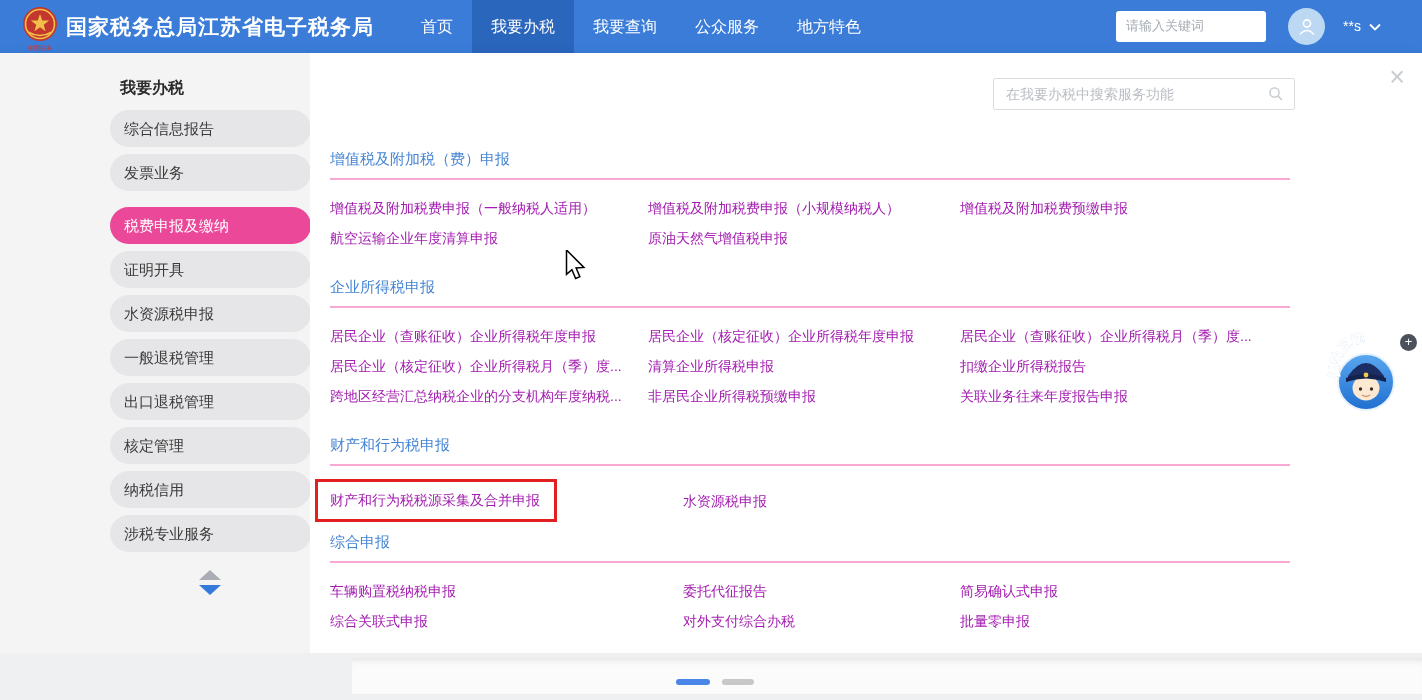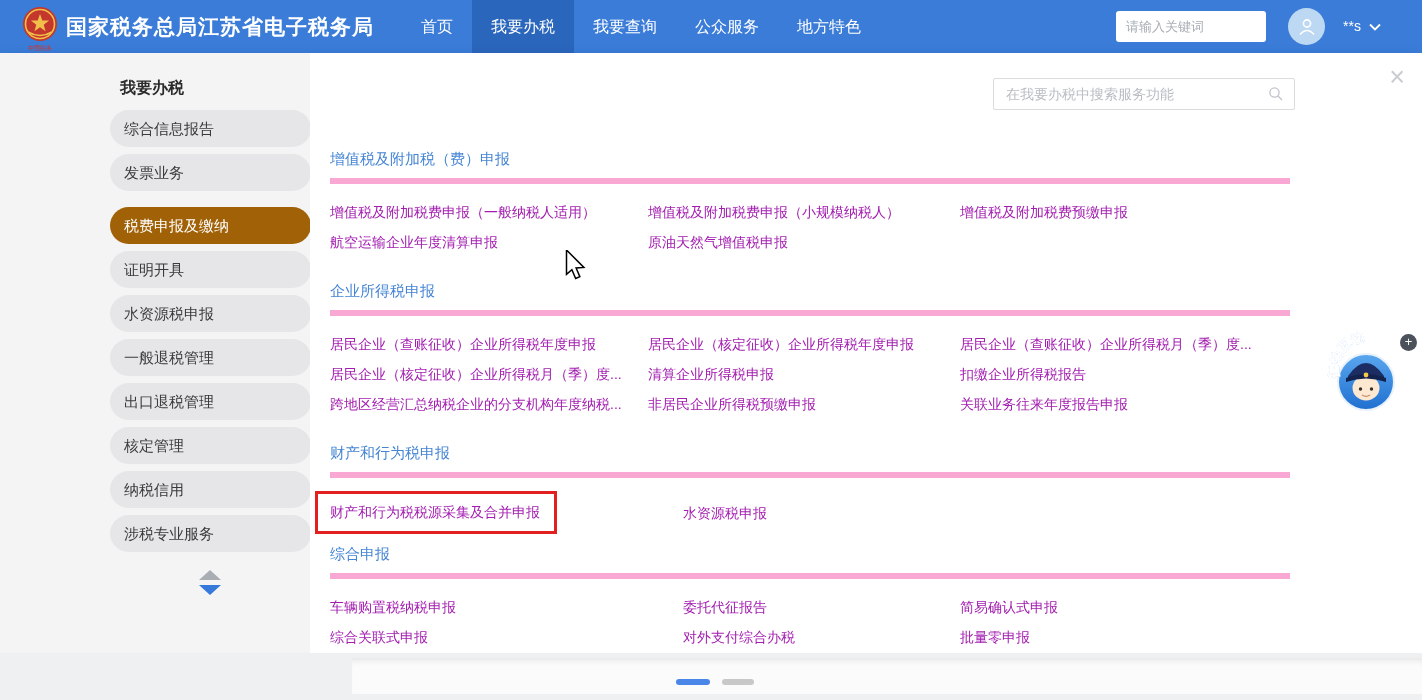--- a/index.html
+++ b/index.html
@@ -13,58 +13,58 @@
   .logo { position:absolute; left:20px; top:6px; width:40px; height:44px; text-align:center; }
   .logo-caption { font-size:6px; color:#d8342a; line-height:6px; display:block; margin-top:-1px; }
   .brand { position:absolute; left:66px; top:0; height:53px; line-height:53px;
     color:#fff; font-size:21px; font-weight:bold; letter-spacing:1px; }
   .nav { position:absolute; left:402px; top:0; height:53px; display:flex; }
   .nav-item { height:53px; line-height:53px; padding:0 19px; color:#fff; font-size:16px; cursor:pointer; }
   .nav-item.active { background:#2b66bd; }
   .hdr-search { position:absolute; left:1116px; top:11px; width:150px; height:31px;
     background:#fff; border-radius:3px; display:flex; align-items:center; }
   .hdr-search input { flex:1; border:none; outline:none; background:transparent;
-    font-size:13px; color:#333; padding:0 4px 0 10px; font-family:Liberation Serif, serif; }
+    font-size:13px; color:#333; padding:0 4px 0 10px; font-family:Liberation Mono, monospace; }
   .hdr-search input::placeholder { color:#a7adb5; }
   .avatar { position:absolute; left:1288px; top:8px; width:37px; height:37px;
     border-radius:50%; background:#bcd8f3; display:flex; align-items:center; justify-content:center; }
   .user { position:absolute; left:1343px; top:0; height:53px; line-height:53px;
     color:#fff; font-size:14px; display:flex; align-items:center; gap:8px; }
 
   
   .overlay { position:absolute; left:0; top:53px; width:1422px; height:600px;
     box-shadow:0 6px 14px rgba(0,0,0,.18); }
   .sidebar { position:absolute; left:0; top:0; width:310px; height:600px; background:#f4f4f5; }
   .side-title { position:absolute; left:120px; top:25px; font-size:16px; font-weight:bold; color:#2b2b2b; }
   .pill-list { position:absolute; left:110px; top:57px; width:201px; }
   .pill { height:37px; line-height:37px; margin-bottom:7px; border-radius:18.5px;
     background:#e6e6e8; color:#3a3a3a; font-size:15px; padding-left:14px; cursor:pointer;
     white-space:nowrap; overflow:hidden; }
-  .pill.active { background:#a16207; color:#fff;margin-top:16px; }
+  .pill.active { background:#ec4899; color:#fff;margin-top:16px; }
   .arrow-up { position:absolute; left:199px; top:517px; width:0; height:0;
     border-left:11px solid transparent; border-right:11px solid transparent;
     border-bottom:10px solid #aaaeb4; cursor:pointer; }
   .arrow-down { position:absolute; left:199px; top:532px; width:0; height:0;
     border-left:11px solid transparent; border-right:11px solid transparent;
     border-top:10px solid #3579da; cursor:pointer; }
 
   .main { position:absolute; left:310px; top:0; width:1112px; height:600px; background:#fff; }
   .panel-search { position:absolute; left:683px; top:25px; width:302px; height:32px;
     border:1px solid #dcdcdc; border-radius:2px; background:#fff; display:flex; align-items:center; }
   .panel-search input { flex:1; border:none; outline:none; font-size:14px; color:#be185d;
     padding:0 6px 0 12px; font-family:Liberation Sans, sans-serif; }
   .panel-search input::placeholder { color:#b9bdc3; }
   .close-x { position:absolute; right:17px; top:11px; font-size:27px; line-height:27px;
     color:#c9ccd1; cursor:pointer; font-weight:300; }
 
   .content { position:absolute; left:20px; top:0; width:960px; }
   .section { margin-top:25px; }
   .section.first { margin-top:97px; }
   .section.tight { margin-top:11px; }
-  .sec-title { font-size:15px; color:#4585d4; padding-bottom:9px; border-bottom:6px solid #f9a8d4; }
+  .sec-title { font-size:15px; color:#4585d4; padding-bottom:9px; border-bottom:2px solid #f9a8d4; }
   .links { margin-top:13px; display:grid; grid-template-columns:318px 312px 1fr; }
   .section.wide .links { grid-template-columns:353px 277px 1fr; }
   .link-cell { line-height:30px; font-size:14px; color:#a21caf; align-self:center; white-space:nowrap; }
   .link { cursor:pointer; }
   .link.hl { display:inline-block; line-height:20px; border:3px solid #e32020;
     padding:8px 14px 9px 12px; margin-left:-15px; background:#fff; }
 
   
   .mascot { position:absolute; left:1326px; top:330px; width:96px; height:88px; }
   .plus-btn { position:absolute; left:74px; top:4px; width:17px; height:17px; border-radius:50%;

